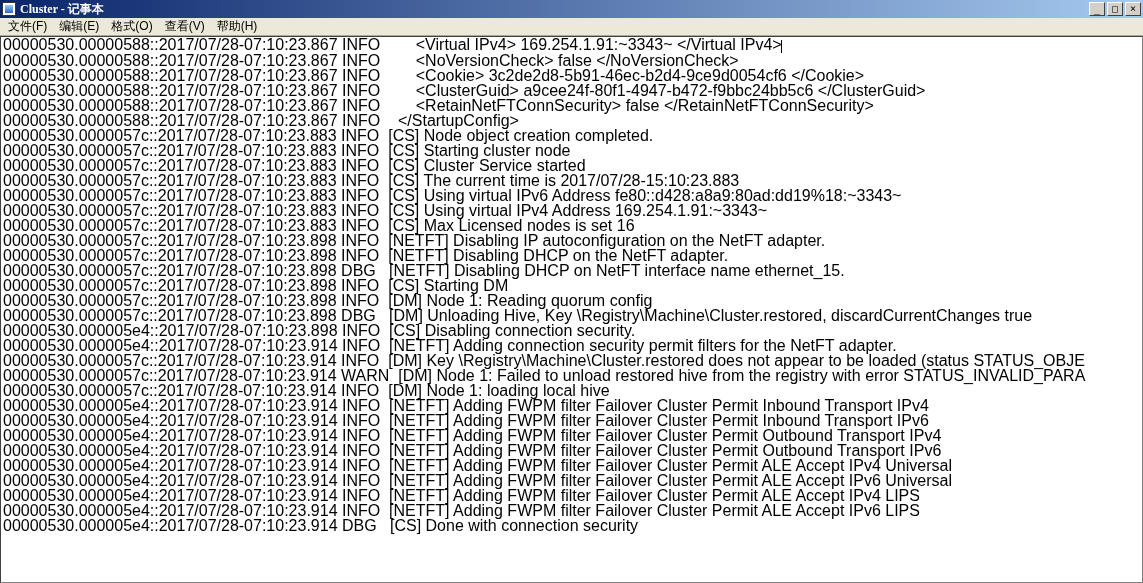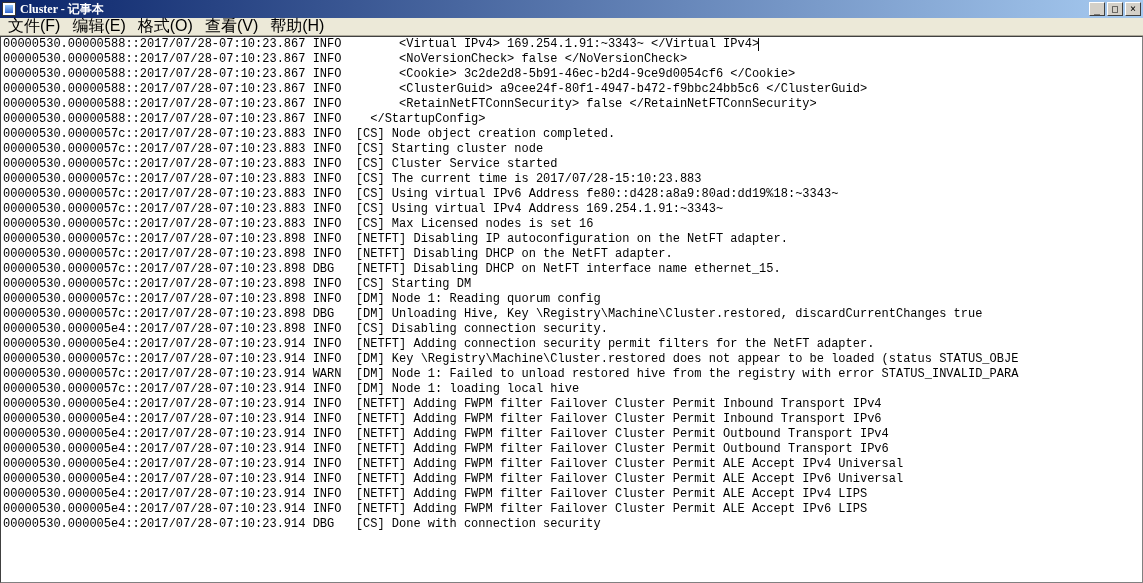--- a/index.html
+++ b/index.html
@@ -50,38 +50,38 @@
     text-align: center;
     color:#000;
     cursor: default;
   }
   .menubar {
     background: #ece9d8;
     height: 18px;
     display: flex;
     align-items: center;
     padding: 0 2px;
-    font-size: 16px;
+    font-size: 12px;
     border-bottom: 1px solid #aca899;
   }
   .menu-item {
     padding: 1px 6px;
     cursor: default;
   }
   .content {
     flex: 1;
     background: #fff;
     border: 1px solid #808080;
     border-top-color:#404040; border-left-color:#404040;
     overflow: hidden;
     position: relative;
   }
   .log {
-    font-family: Liberation Mono, monospace;
-    font-size: 12px;
+    font-family: Liberation Sans, sans-serif;
+    font-size: 16px;
     line-height: 15px;
     white-space: pre;
     color: #000;
     padding: 0 2px;
   }
   .log-line { white-space: pre; }
   .cursor {
     display:inline-block;
     width:1px; height:13px;
     background:#000;

